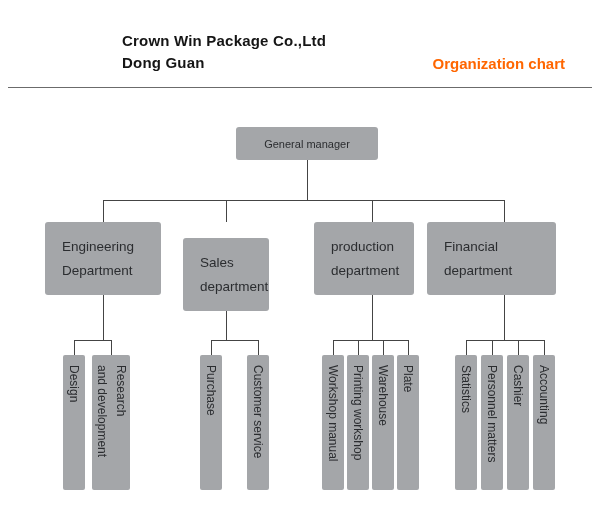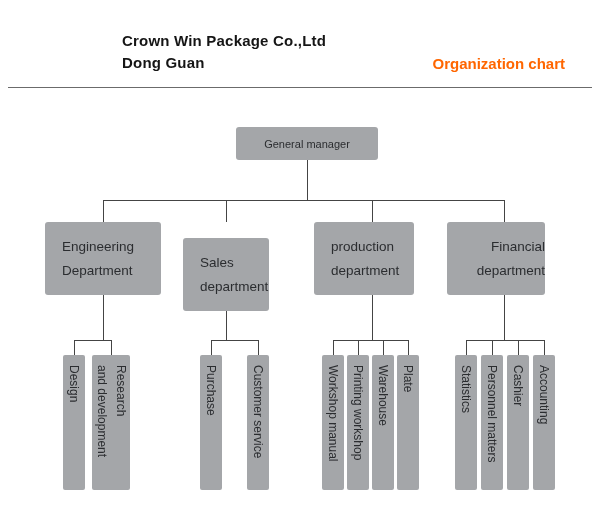--- a/index.html
+++ b/index.html
@@ -60,21 +60,21 @@
     <span>Department</span>
   </div>
   <div class="box dept" style="left:183px;width:86px;margin-top:16px;">
     <span>Sales</span>
     <span>department</span>
   </div>
   <div class="box dept" style="left:314px;width:100px;">
     <span>production</span>
     <span>department</span>
   </div>
-  <div class="box dept" style="left:447px;width:98px;align-items:flex-end;">
+  <div class="box dept" style="left:427px;width:129px;">
     <span>Financial</span>
     <span>department</span>
   </div>
 
   <div class="box leaf" style="left:63px;">Design</div>
   <div class="box leaf wide" style="left:92px;">Research
 and development</div>
 
   <div class="box leaf" style="left:200px;">Purchase</div>
   <div class="box leaf" style="left:247px;">Customer service</div>

